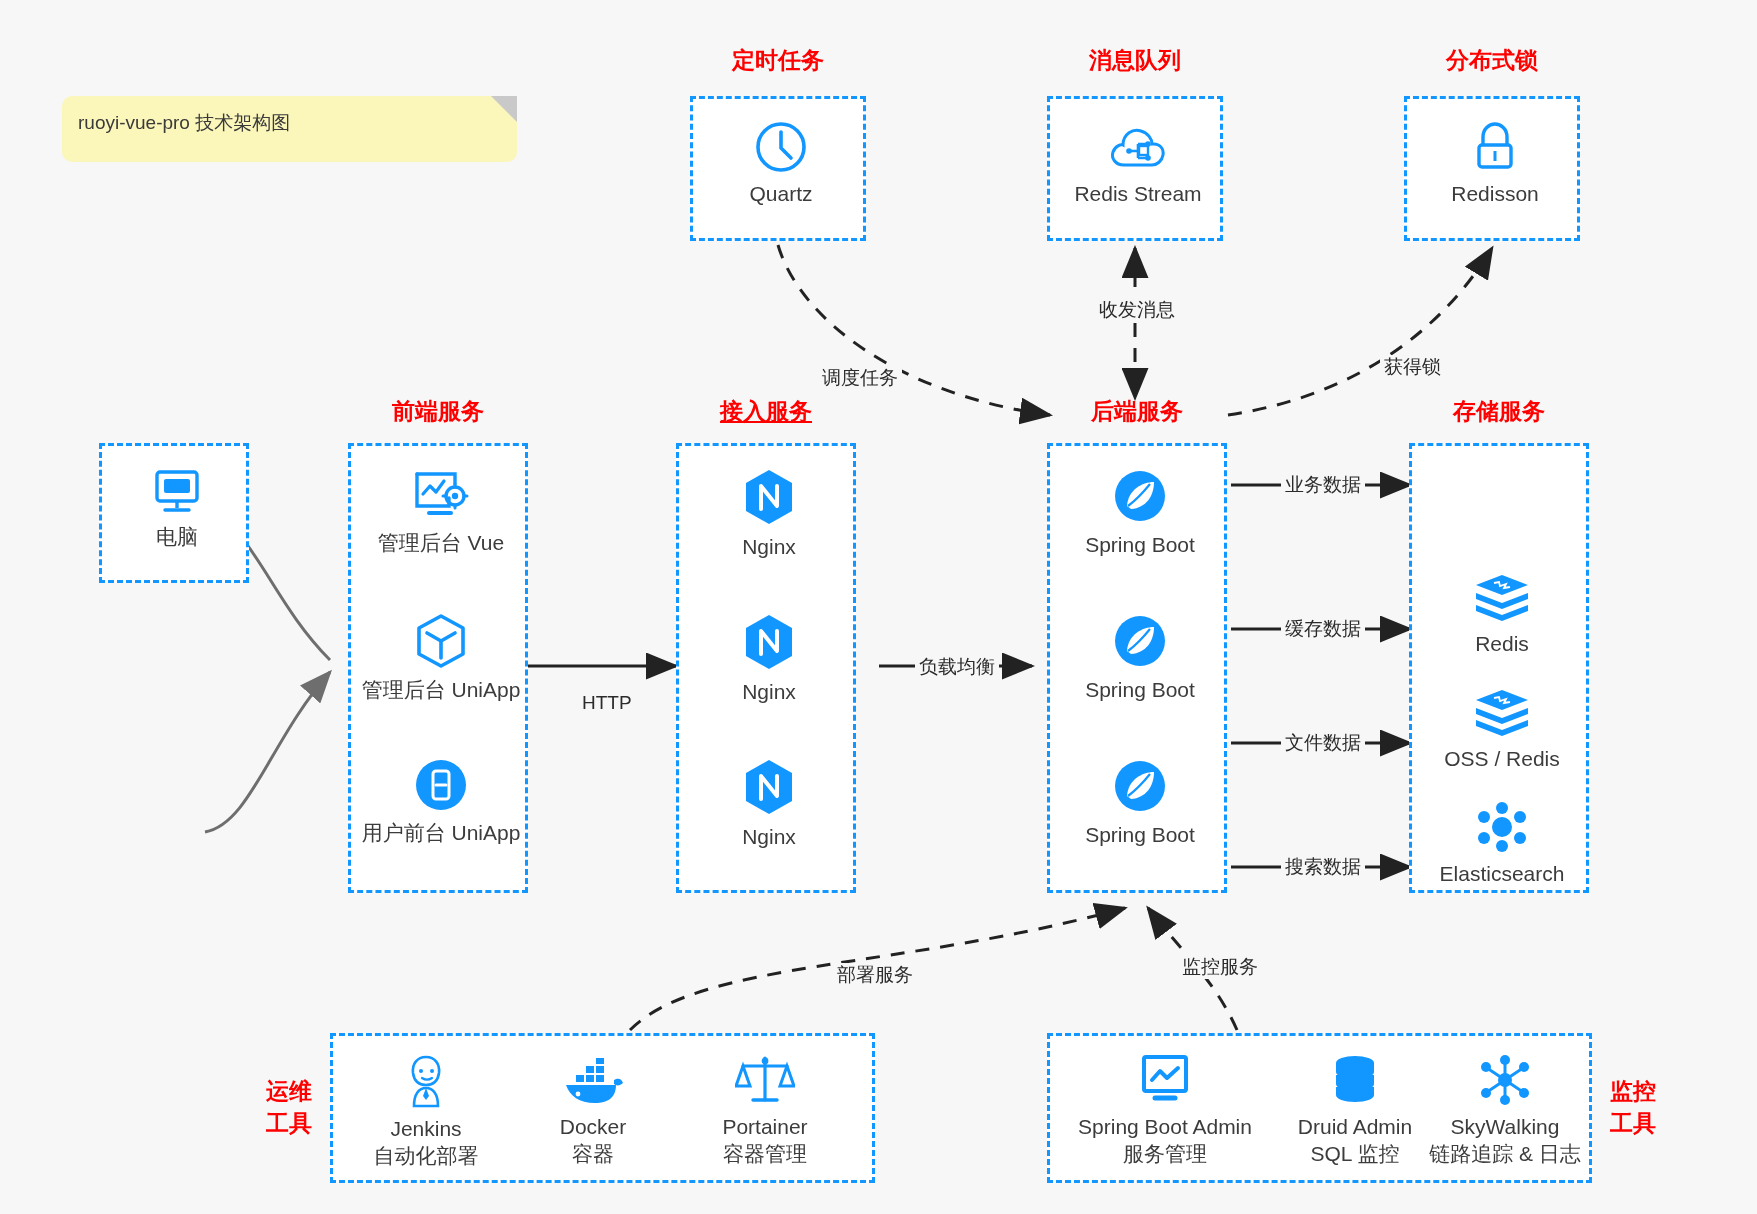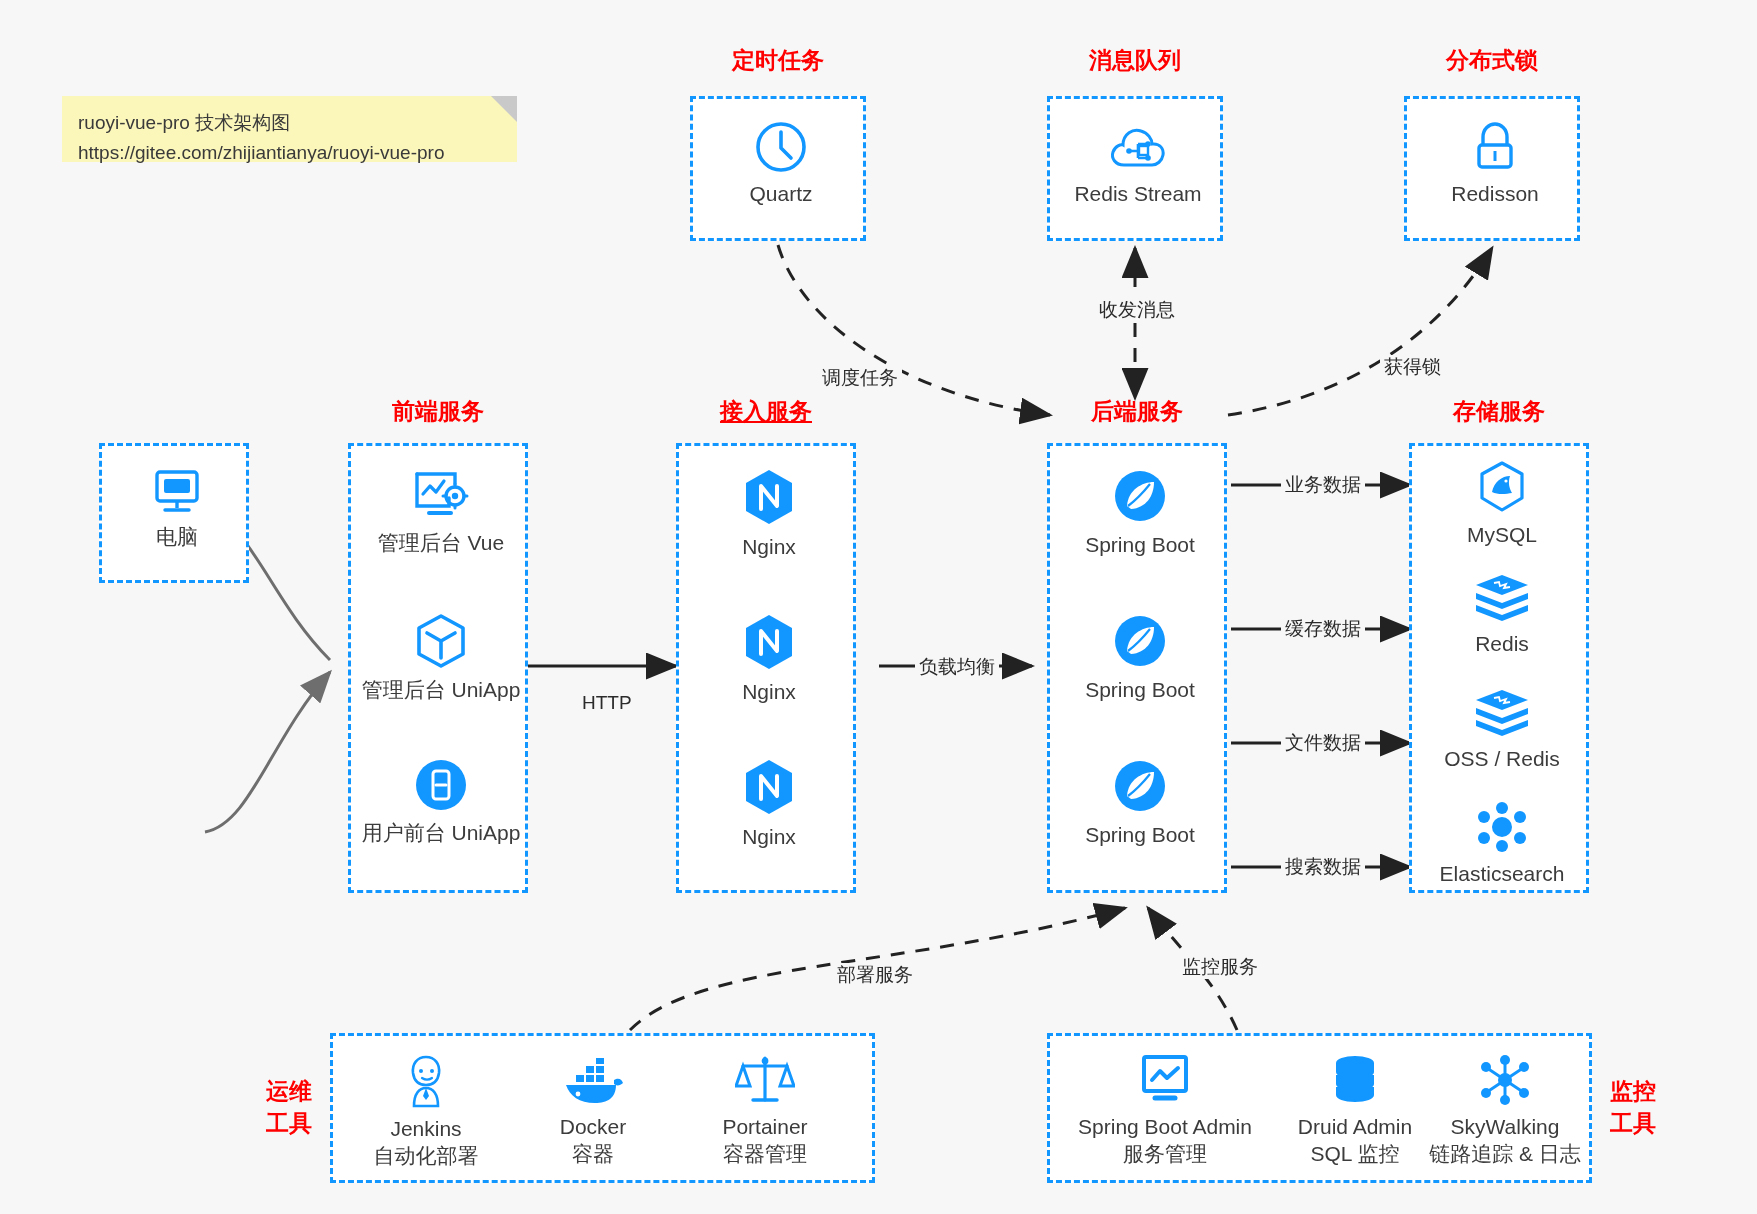--- a/index.html
+++ b/index.html
@@ -12,21 +12,21 @@
     overflow:hidden;
   }
   #stage{position:relative;width:1757px;height:1214px;}
 
   
   .note{
     position:absolute;left:62px;top:96px;width:455px;height:66px;
     background:#fbf6ba;
     box-shadow:0 0 0 0 transparent;
     padding:12px 16px;box-sizing:border-box;
-    font-size:19px;line-height:30px;color:#3a3a3a;
+    font-size:19px;line-height:30px;color:#3a3a3a;border-radius:10px;
   }
   .note .fold{
     position:absolute;right:0;top:0;width:0;height:0;
     border-left:26px solid transparent;
     border-top:26px solid #c9c9c9;
   }
   .note-line{white-space:nowrap;}
 
   
   .box{
@@ -106,21 +106,20 @@
     <path d="M1228,415 C1330,400 1430,350 1492,248" fill="none" stroke="#222222" stroke-width="3" stroke-dasharray="14,11" marker-end="url(#arrDash)"></path>
 
     <path d="M630,1030 C700,960 900,970 1125,908" fill="none" stroke="#222222" stroke-width="3" stroke-dasharray="14,11" marker-end="url(#arrDash)"></path>
 
     <path d="M1237,1030 C1215,980 1180,950 1148,908" fill="none" stroke="#222222" stroke-width="3" stroke-dasharray="14,11" marker-end="url(#arrDash)"></path>
   </svg>
 
   <div class="note">
     <span class="fold"></span>
     <div class="note-line">ruoyi-vue-pro 技术架构图</div>
-    <div class="note-line">https://gitee.com/zhijiantianya/ruoyi-vue-pro</div>
   </div>
 
   <div class="grp-title" style="left:690px;top:45px;width:176px;">定时任务</div>
   <div class="box" style="left:690px;top:96px;width:176px;height:145px;">
     <div class="node" style="left:0;top:22px;width:176px;">
       <svg class="ico" width="52" height="52" viewBox="0 0 52 52">
         <circle cx="26" cy="26" r="23" fill="none" stroke="#1296ff" stroke-width="3.6"></circle>
         <path d="M26 11 L26 27 L36 37" fill="none" stroke="#1296ff" stroke-width="3.6" stroke-linecap="round" stroke-linejoin="round"></path>
       </svg>
       <div class="cap">Quartz</div>
@@ -261,28 +260,20 @@
         <path d="M15 38 C16 22 30 14 42 14 C42 28 34 40 19 41" fill="#ffffff"></path>
         <path d="M38 16 C30 26 24 32 16 38" fill="none" stroke="#1296ff" stroke-width="2.2"></path>
       </svg>
       <div class="cap">Spring Boot</div>
     </div>
   </div>
 
   <div class="grp-title" style="left:1409px;top:396px;width:180px;">存储服务</div>
   <div class="box" style="left:1409px;top:443px;width:180px;height:450px;">
 
-    <div class="node" style="left:0;top:14px;width:180px;">
-      <svg class="ico" width="52" height="54" viewBox="0 0 52 54">
-        <path d="M26 3 L46 14 L46 38 L26 50 L6 38 L6 14 Z" fill="none" stroke="#1296ff" stroke-width="3.2" stroke-linejoin="round"></path>
-        <path d="M16 32 C18 22 26 16 34 16 C32 22 33 28 36 33 C30 34 22 35 16 32 Z" fill="#1296ff"></path>
-        <circle cx="30" cy="21" r="1.6" fill="#ffffff"></circle>
-      </svg>
-      <div class="cap">MySQL</div>
-    </div>
 
     <div class="node" style="left:0;top:125px;width:180px;">
       <svg class="ico" width="58" height="52" viewBox="0 0 58 52">
         <path d="M29 4 L55 14 L29 24 L3 14 Z" fill="#1296ff"></path>
         <path d="M3 22 L29 32 L55 22 L55 28 L29 38 L3 28 Z" fill="#1296ff"></path>
         <path d="M3 34 L29 44 L55 34 L55 40 L29 50 L3 40 Z" fill="#1296ff"></path>
         <path d="M21 12 L26 11 L27 15 L33 13 L31 17 L37 16" fill="none" stroke="#ffffff" stroke-width="1.8"></path>
       </svg>
       <div class="cap">Redis</div>
     </div>

